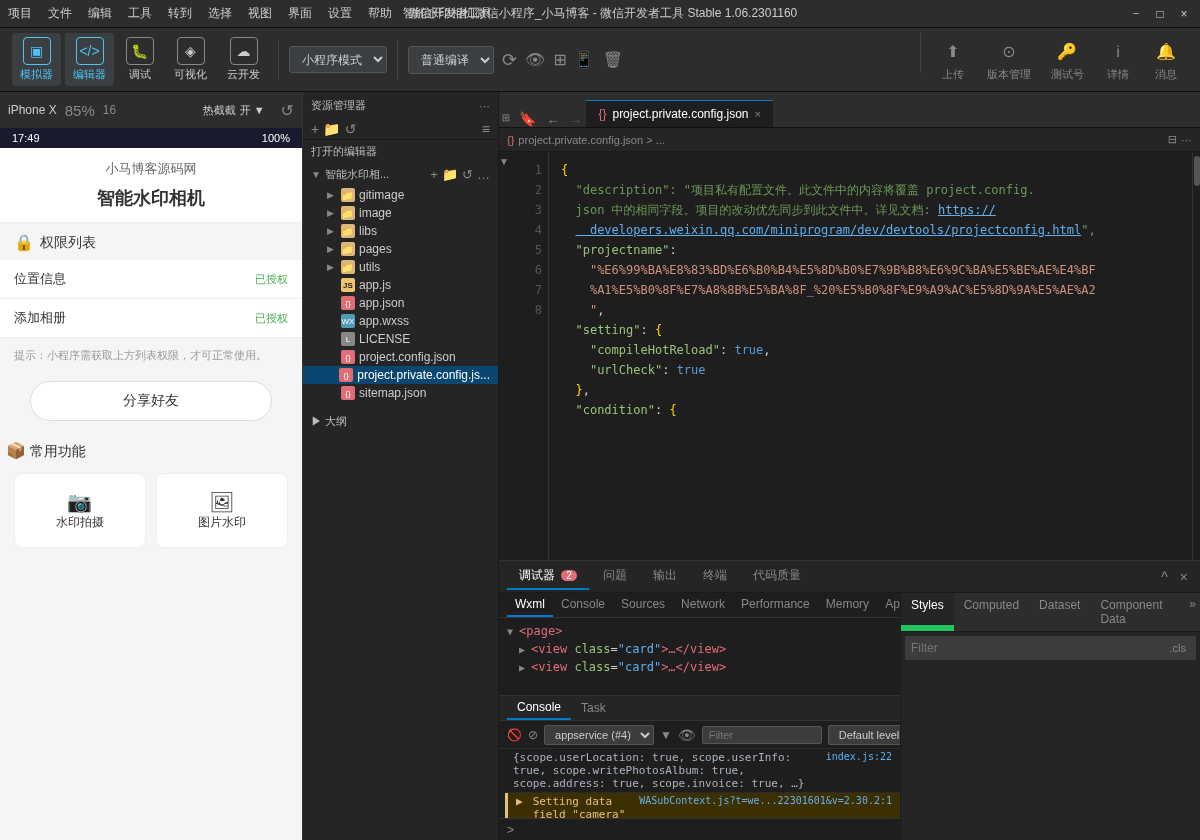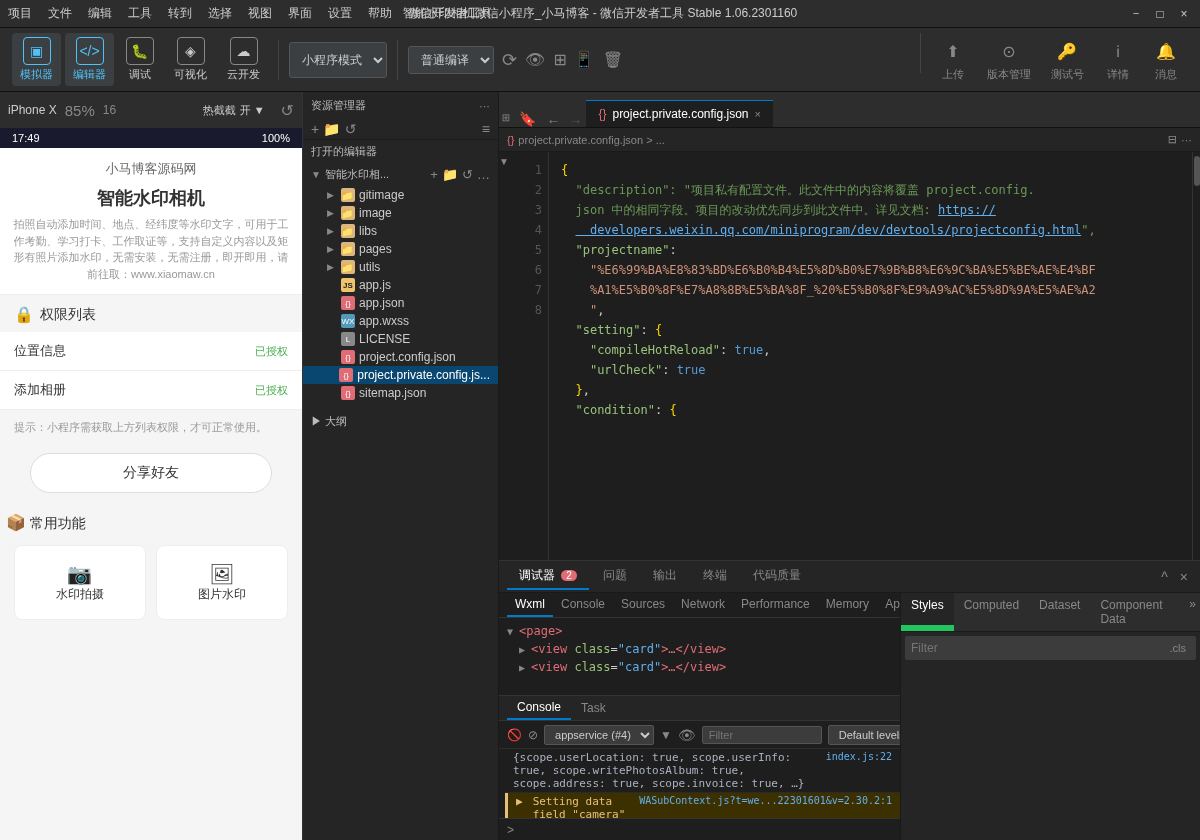--- a/index.html
+++ b/index.html
@@ -14,21 +14,21 @@
 
     
     .toolbar { height: 64px; background: #2d2d2d; border-bottom: 1px solid #111; display: flex; align-items: center; padding: 0 12px; gap: 4px; }
     .tool-btn { display: flex; flex-direction: column; align-items: center; gap: 2px; padding: 4px 8px; cursor: pointer; border-radius: 4px; min-width: 44px; }
     .tool-btn.active { background: #3c3f41; }
     .tool-btn .icon-box { width: 28px; height: 28px; border: 1.5px solid #888; border-radius: 4px; display: flex; align-items: center; justify-content: center; font-size: 14px; }
     .tool-btn.active .icon-box { border-color: #4fc3f7; color: #4fc3f7; }
     .tool-btn span { font-size: 11px; color: #ccc; }
     .tool-btn.active span { color: #4fc3f7; }
     .separator { width: 1px; height: 40px; background: #444; margin: 0 6px; }
-    .mode-select { background: #3c3f41; border: 1px solid #555; color: #ccc; padding: 4px 8px; border-radius: 3px; font-size: 12px; height: 36px; }
+    .mode-select { background: #3c3f41; border: 1px solid #555; color: #ccc; padding: 4px 8px; border-radius: 3px; font-size: 12px; height: 27px; }
     .compile-select { background: #3c3f41; border: 1px solid #555; color: #ccc; padding: 4px 8px; border-radius: 3px; font-size: 12px; height: 28px; }
     .right-tools { margin-left: auto; display: flex; gap: 4px; }
     .right-tool { display: flex; flex-direction: column; align-items: center; gap: 2px; padding: 4px 8px; cursor: pointer; min-width: 40px; }
     .right-tool .icon-circle { width: 28px; height: 28px; display: flex; align-items: center; justify-content: center; font-size: 16px; color: #888; }
     .right-tool span { font-size: 11px; color: #888; }
 
     
     .main-layout { display: flex; height: calc(840px - 28px - 64px); }
 
     
@@ -236,21 +236,20 @@
     </div>
 
     <div class="phone-content">
       <div class="phone-status">
         <span>17:49</span>
         <span>100%</span>
       </div>
       <div class="app-header">
         <div class="site-name">小马博客源码网</div>
         <div class="app-title">智能水印相机</div>
-        <div class="app-desc">拍照自动添加时间、地点、经纬度等水印文字，可用于工作考勤、学习打卡、工作取证等，支持自定义内容以及矩形有照片添加水印，无需安装，无需注册，即开即用，请前往取：www.xiaomaw.cn</div>
       </div>
 
       <div class="section-title">
         <span style="font-size:16px;">🔒</span>
         <span>权限列表</span>
       </div>
       <div class="perm-list">
         <div class="perm-item">
           <span>位置信息</span>
           <span class="perm-badge granted">已授权</span>

